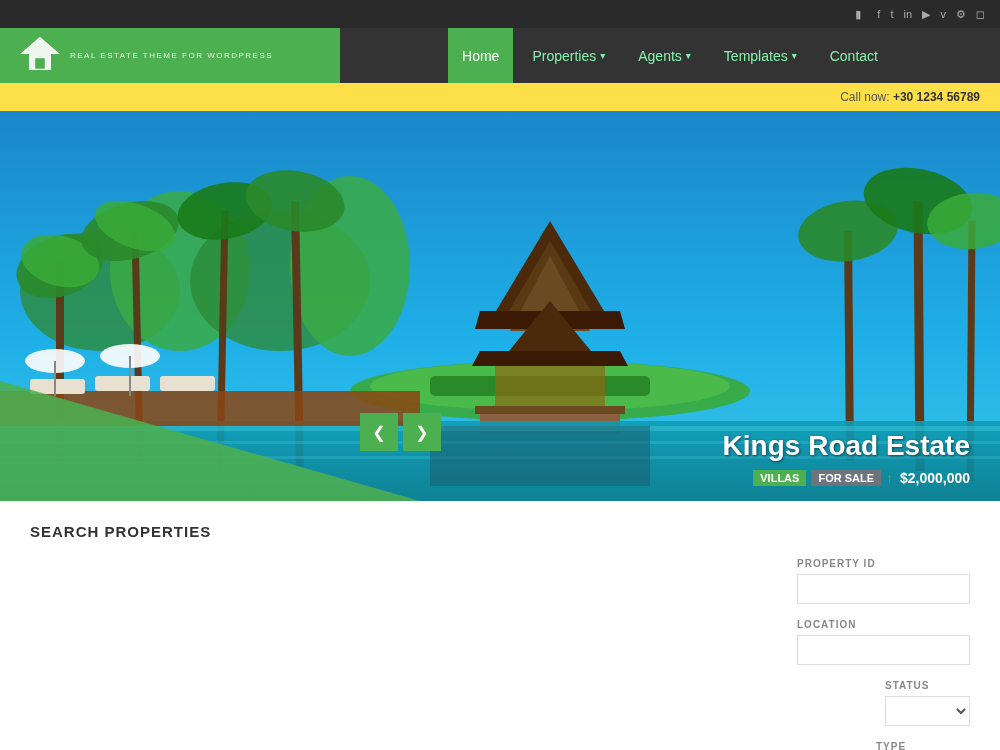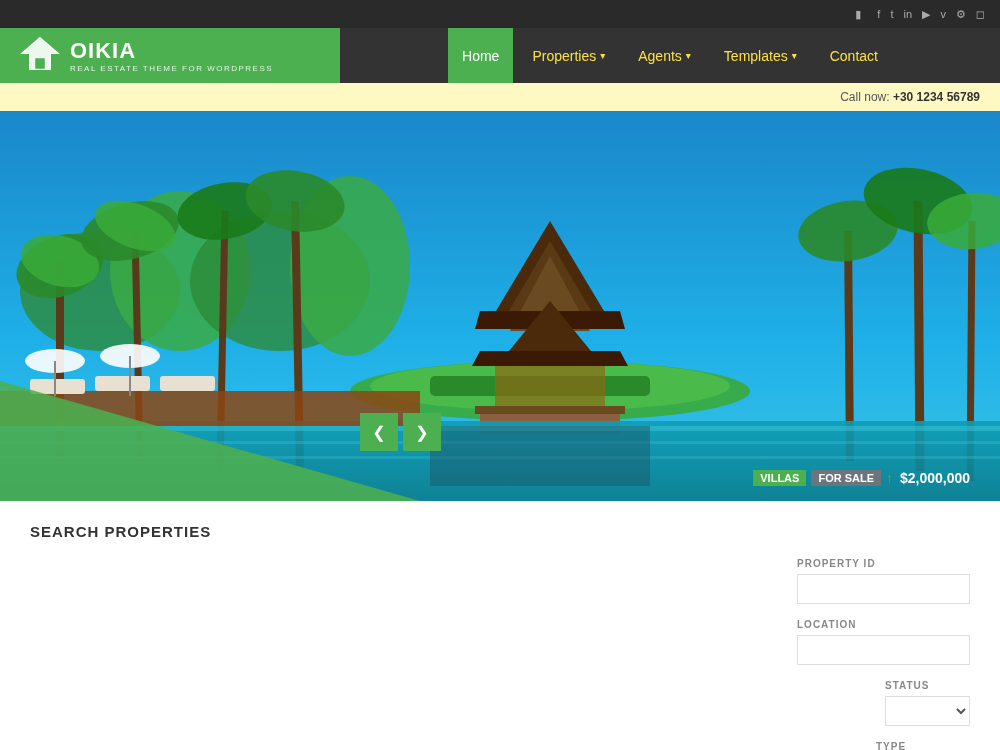--- a/index.html
+++ b/index.html
@@ -56,39 +56,39 @@
       justify-content: center;
       height: 100%;
     }
     .nav-area nav {
       display: flex;
       align-items: center;
       height: 100%;
       gap: 5px;
     }
     .nav-item {
-      color: #fde047;
+      color: #86efac;
       text-decoration: none;
       font-size: 14px;
       padding: 0 14px;
       height: 100%;
       display: flex;
       align-items: center;
       cursor: pointer;
       white-space: nowrap;
     }
     .nav-item.active {
       background: #4CAF50;
       color: #fff;
     }
     .nav-item .arrow { font-size: 10px; margin-left: 4px; }
 
     
     .call-bar {
-      background: #fef9c3;
+      background: #fde047;
       height: 28px;
       display: flex;
       align-items: center;
       justify-content: flex-end;
       padding: 0 20px;
       font-size: 12px;
       color: #555;
     }
     .call-bar strong { color: #333; }
 
@@ -236,21 +236,20 @@
 <div class="header">
   <div class="logo-area">
     <div class="logo-icon">
       <svg class="house-svg" viewBox="0 0 50 44" fill="none" xmlns="http://www.w3.org/2000/svg">
         <polygon points="25,2 48,22 38,22 38,42 12,42 12,22 2,22" fill="white" opacity="0.9"></polygon>
         <rect x="19" y="28" width="12" height="14" fill="#4CAF50"></rect>
         <polygon points="25,2 48,22 38,22 38,42 12,42 12,22 2,22" stroke="white" stroke-width="1.5" fill="none"></polygon>
       </svg>
     </div>
     <div class="logo-text">
-      <div class="brand">OIKIA</div>
       <span class="tagline">REAL ESTATE THEME FOR WORDPRESS</span>
     </div>
   </div>
   <div class="nav-area">
     <nav>
       <a class="nav-item active">Home</a>
       <a class="nav-item">Properties <span class="arrow">▾</span></a>
       <a class="nav-item">Agents <span class="arrow">▾</span></a>
       <a class="nav-item">Templates <span class="arrow">▾</span></a>
       <a class="nav-item">Contact</a>
@@ -352,20 +351,21 @@
   </svg>
 
   
   <div class="hero-nav-buttons">
     <button class="hero-nav-btn">❮</button>
     <button class="hero-nav-btn">❯</button>
   </div>
 
   
   <div class="hero-info">
+    <div class="hero-title">Kings Road Estate</div>
     <div class="hero-tags">
       <span class="hero-tag tag-villas">VILLAS</span>
       <span class="hero-tag tag-forsale">FOR SALE</span>
       <span class="hero-price">
         <span class="hero-price-arrow">↑</span>
         <span>$2,000,000</span>
       </span>
     </div>
   </div>
 </div>

